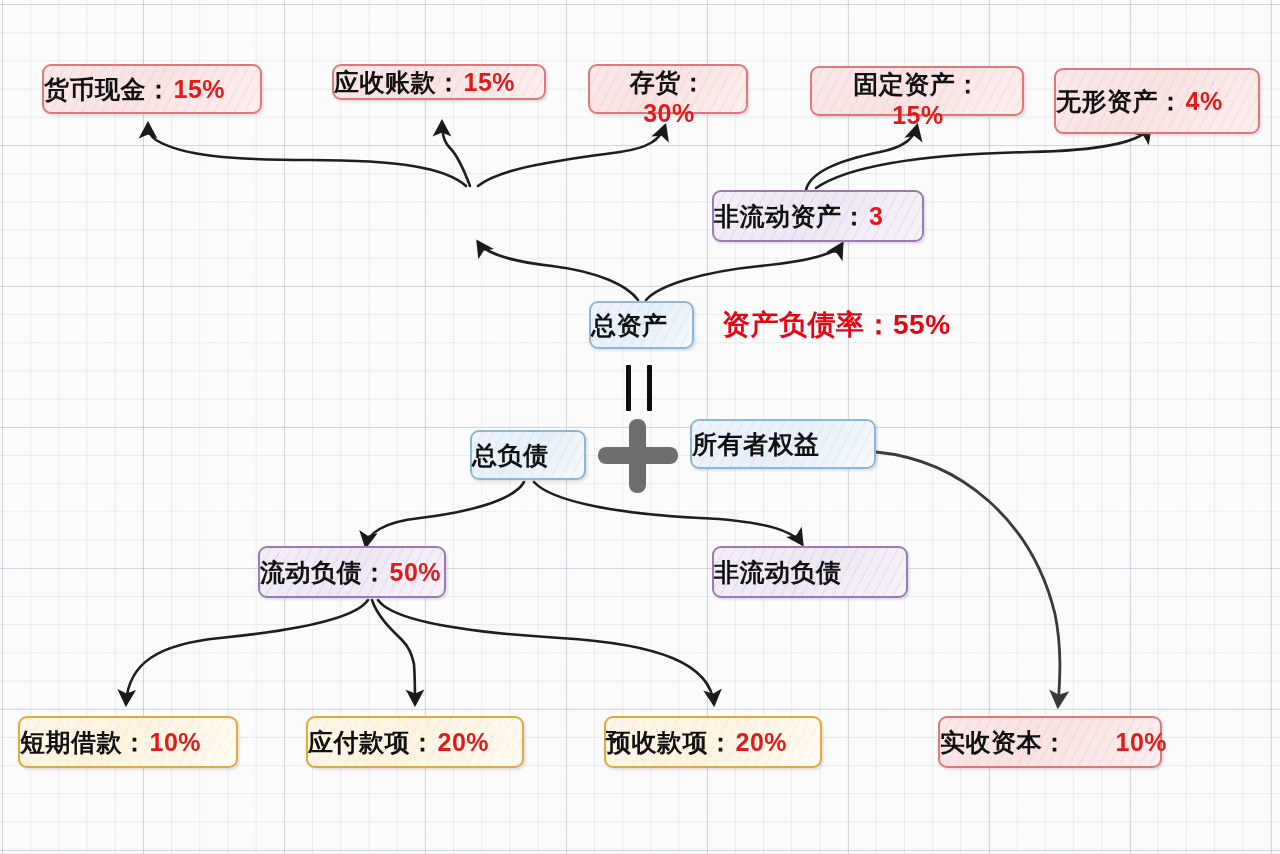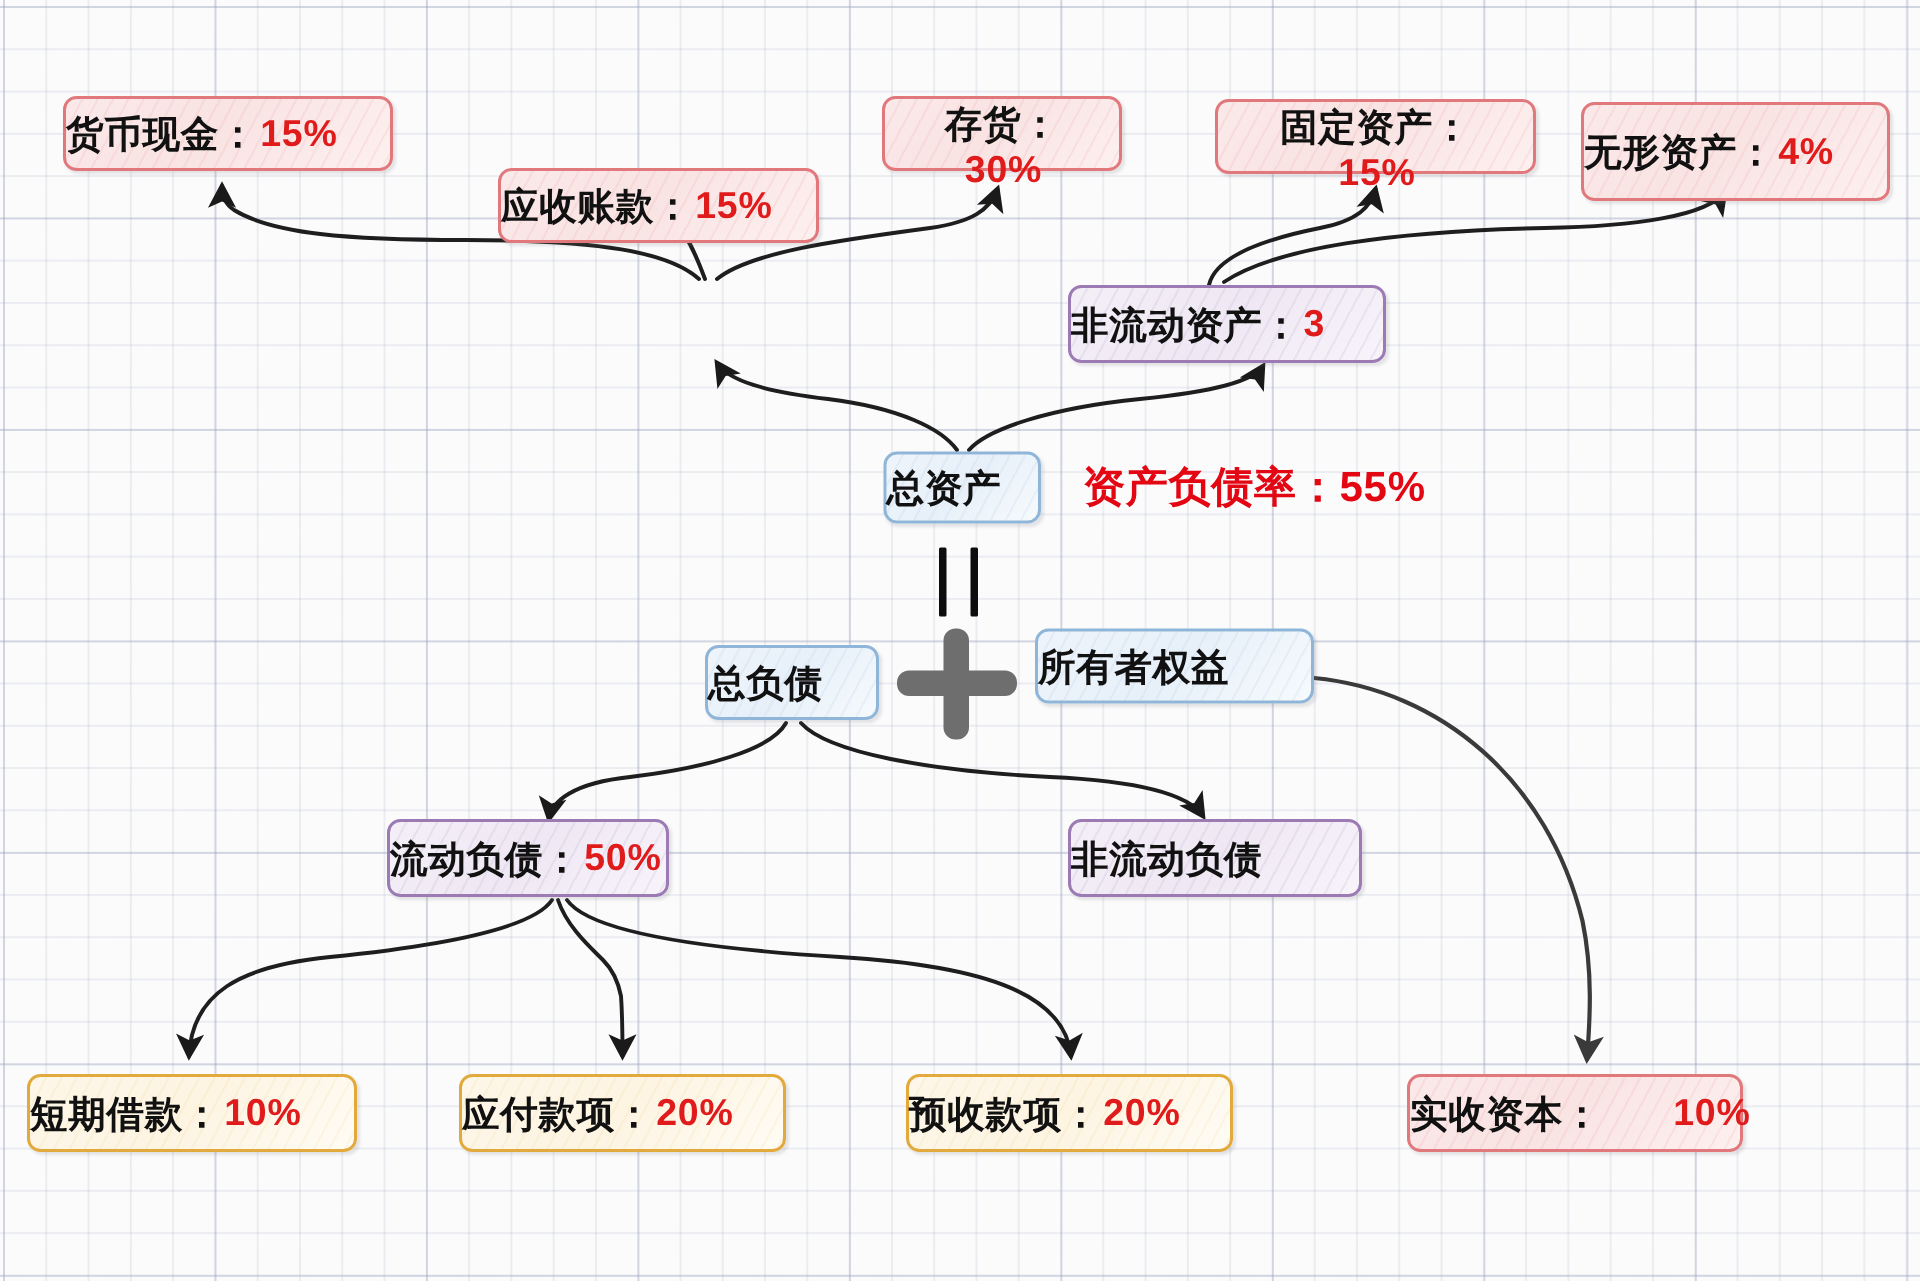--- a/index.html
+++ b/index.html
@@ -190,21 +190,21 @@
 
       <path d="M876,452 C960,460 1032,520 1055,614 C1062,648 1060,680 1058,706" stroke="#3a3a3a" stroke-width="2.8" marker-end="url(#ahg)"></path>
     </g>
   </svg>
 
   <div class="node t-red" style="left:42px; top:64px; width:220px; height:50px; font-size:25px;">
     <span class="label">货币现金：</span>
     <span class="val">15%</span>
   </div>
 
-  <div class="node t-red" style="left:332px; top:64px; width:214px; height:50px; font-size:25px;margin-top:48px;">
+  <div class="node t-red" style="left:332px; top:64px; width:214px; height:36px; font-size:25px;">
     <span class="label">应收账款：</span>
     <span class="val">15%</span>
   </div>
 
   <div class="node t-red" style="left:588px; top:64px; width:160px; height:50px; font-size:25px;flex-direction:column;">
     <span class="label">存货：</span>
     <span class="val">30%</span>
   </div>
 
   <div class="node t-red" style="left:810px; top:66px; width:214px; height:50px; font-size:25px;flex-direction:column;">

